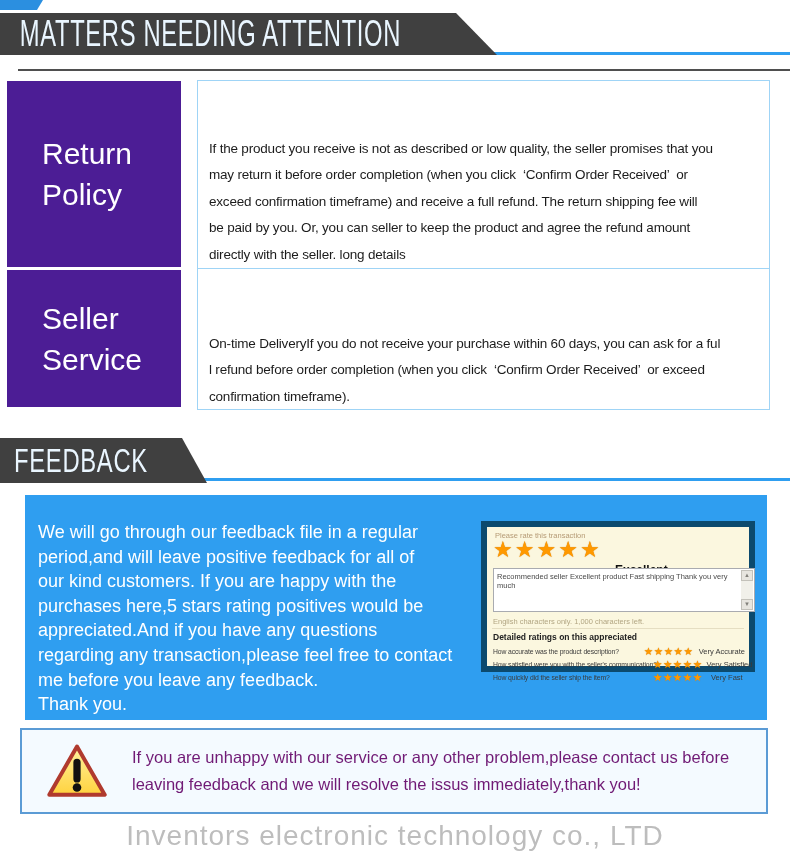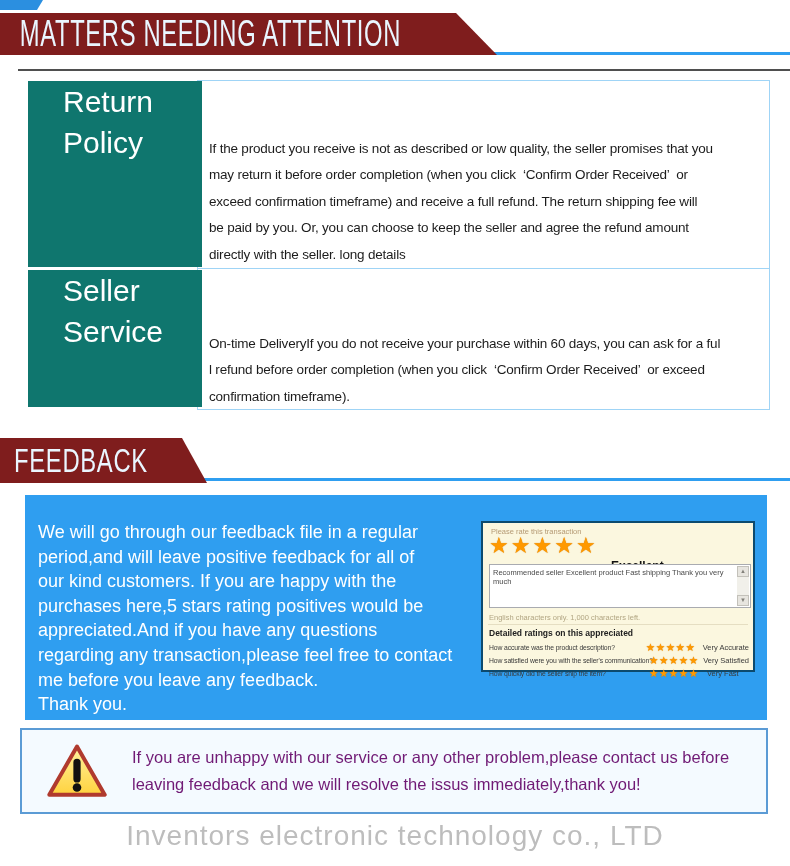--- a/index.html
+++ b/index.html
@@ -6,38 +6,38 @@
   body{
     width:790px;height:866px;position:relative;background:#ffffff;
     font-family:"Liberation Sans", sans-serif;overflow:hidden;
     -webkit-font-smoothing:antialiased;
   }
   
   .mini-tab{
     position:absolute;left:0;top:0;width:43px;height:10px;background:#2b8fe0;
     clip-path:polygon(0 0,100% 0,86% 100%,0 100%);
   }
-  .banner{position:absolute;left:0;background:#7f1d1d;color:#eaf6ff;display:flex;align-items:center;z-index:2;}
+  .banner{position:absolute;left:0;background:#404040;color:#eaf6ff;display:flex;align-items:center;z-index:2;}
   .banner-attention{top:13px;width:497px;height:42px;clip-path:polygon(0 0,456px 0,497px 100%,0 100%);}
   .banner-attention .banner-text{
     font-size:36px;letter-spacing:1px;transform:scaleX(.66);transform-origin:0 50%;
     white-space:nowrap;padding-left:30px;font-weight:400;
   }
   .banner-feedback{top:438px;width:207px;height:45px;clip-path:polygon(0 0,182px 0,207px 100%,0 100%);}
   .banner-feedback .banner-text{
     font-size:34px;letter-spacing:1px;transform:scaleX(.70);transform-origin:0 50%;
     white-space:nowrap;padding-left:20px;font-weight:400;
   }
   .banner-line{position:absolute;height:3px;background:#2f9ef0;z-index:1;}
   .line-attention{left:440px;right:0;top:52px;}
   .line-feedback{left:180px;right:0;top:478px;}
   .table-topline{position:absolute;left:18px;right:0;top:69px;height:2px;background:#4f4f4f;}
 
   
-  .blue-cell{position:absolute;left:28px;width:174px;background:#0f766e;display:flex;}
+  .blue-cell{position:absolute;left:7px;width:174px;background:#4c1d95;display:flex;align-items:center;}
   .blue-cell .cell-label{
     color:#ffffff;font-size:30px;line-height:41px;padding-left:35px;white-space:pre-line;font-weight:400;
   }
   .cell-return{top:81px;height:186px;}
   .cell-seller{top:270px;height:137px;}
   .cells-frame{position:absolute;left:197px;top:80px;width:573px;height:330px;border:1px solid #9fd4f6;box-sizing:border-box;}
   .cells-divider{position:absolute;left:197px;top:268px;width:573px;height:1px;background:#9fd4f6;}
   .cell-text{
     position:absolute;left:209px;width:553px;display:flex;flex-direction:column;justify-content:flex-end;
     font-size:13.5px;letter-spacing:-0.2px;line-height:26.5px;color:#1c1c1c;
@@ -46,21 +46,21 @@
   .text-seller{top:268px;height:142px;}
 
   
   .feedback-box{position:absolute;left:25px;top:495px;width:742px;height:225px;background:#2f9ef0;}
   .feedback-text{
     position:absolute;left:13px;top:25px;color:#ffffff;font-size:18px;line-height:24.6px;letter-spacing:0;
   }
   
   .rate-panel{
     position:absolute;left:456px;top:26px;width:274px;height:151px;background:#fbf7df;
-    border:2px solid #0c4a6e;box-sizing:border-box;font-family:"Liberation Sans",sans-serif;
+    border:6px solid #0c4a6e;box-sizing:border-box;font-family:"Liberation Sans",sans-serif;
   }
   .rate-prompt{position:absolute;left:8px;top:4px;font-size:7.5px;color:#b59a75;}
   .big-stars{position:absolute;left:6px;top:11px;font-size:22px;line-height:24px;color:#ff9900;
     letter-spacing:2px;text-shadow:0 0 1px #c77400;}
   .rating-word{position:absolute;left:128px;top:36px;font-size:12px;font-weight:bold;color:#111111;}
   .comment-box{
     position:absolute;left:6px;top:41px;width:262px;height:44px;background:#ffffff;
     border:1px solid #a9abb0;box-sizing:border-box;
   }
   .comment-text{position:absolute;left:3px;top:3px;right:16px;font-size:7.5px;color:#4a4a4a;line-height:9px;}
@@ -110,21 +110,21 @@
   <div class="cells-divider"></div>
 
   <div class="blue-cell cell-return">
     <div class="cell-label">Return
 Policy</div>
   </div>
   <div class="cell-text text-return">
       <div class="ln">If the product you receive is not as described or low quality, the seller promises that you</div>
       <div class="ln">may return it before order completion (when you click  ‘Confirm Order Received’  or</div>
       <div class="ln">exceed confirmation timeframe) and receive a full refund. The return shipping fee will</div>
-      <div class="ln">be paid by you. Or, you can choose to keep the seller and agree the refund amount</div>
+      <div class="ln">be paid by you. Or, you can seller to keep the product and agree the refund amount</div>
       <div class="ln">directly with the seller. long details</div>
     </div>
 
   <div class="blue-cell cell-seller">
     <div class="cell-label">Seller
 Service</div>
   </div>
   <div class="cell-text text-seller">
       <div class="ln">On-time DeliveryIf you do not receive your purchase within 60 days, you can ask for a ful</div>
       <div class="ln">l refund before order completion (when you click  ‘Confirm Order Received’  or exceed</div>

